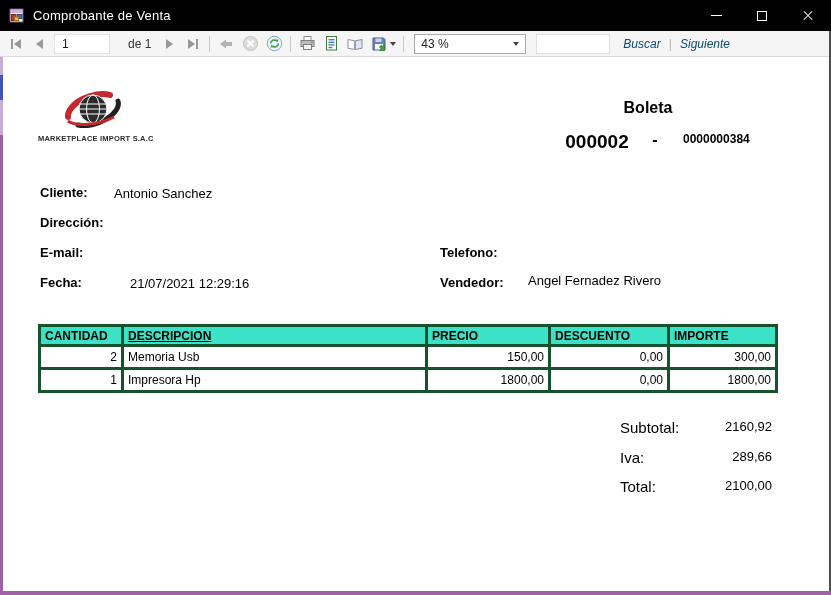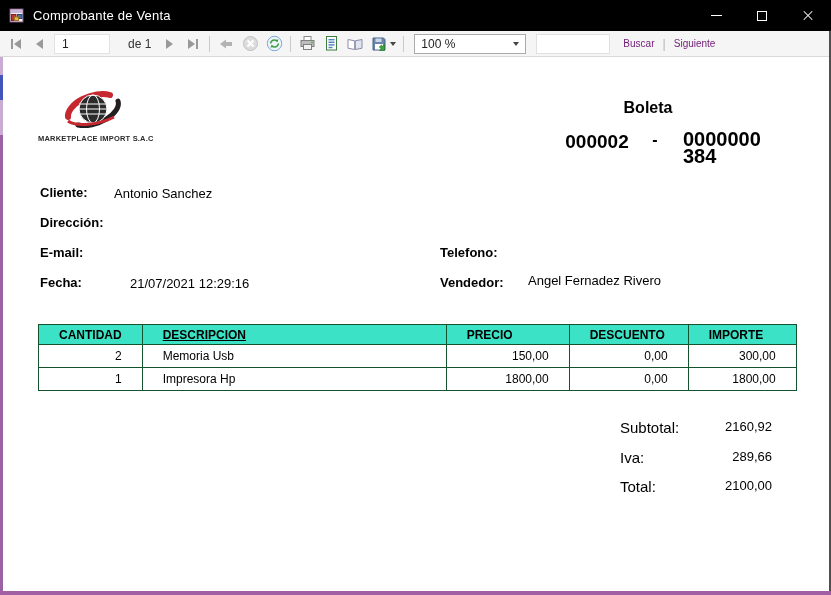--- a/index.html
+++ b/index.html
@@ -27,46 +27,46 @@
   .page-input { width:56px; height:20px; border:1px solid #e2e2e2; background:#fff; font-size:12px;
                 padding-left:7px; margin-left:2px; font-family:inherit; color:#222; }
   .of-label { margin-left:18px; margin-right:6px; white-space:pre; }
   .zoom-combo { width:112px; height:20px; background:#fff; border:1px solid #ababab; margin-left:6px;
                 display:flex; align-items:center; padding:0 6px; color:#222; }
   .zoom-combo .caret { margin-left:auto; }
   .caret { width:0; height:0; border-left:3.5px solid transparent; border-right:3.5px solid transparent;
            border-top:4px solid #444; }
   .search-input { width:74px; height:20px; border:1px solid #e0e0e0; background:#fff; margin-left:10px;
                   font-size:12px; padding:0 4px; font-family:inherit; }
-  .findlbl { color:#701a75; font-size:10px; margin-left:13px; }
+  .findlbl { color:#0c4a6e; font-size:12px; margin-left:13px;font-style:italic; }
   .finddiv { color:#b5b5b5; margin:0 8px; font-size:12.5px; }
 
   
   .edge-left { position:absolute; left:0; top:57px; width:3px; height:534px; }
   .edge-left .seg1 { height:18px; background:#C9ABD4; }
   .edge-left .seg2 { height:25px; background:#4254B8; }
   .edge-left .seg3 { height:35px; background:#C9ABD4; }
   .edge-left .seg4 { height:456px; background:#9A62A4; }
   .edge-right { position:absolute; right:0; top:31px; width:2px; height:560px; background:#4f4f4f; }
   .edge-bottom { position:absolute; left:0; bottom:0; width:831px; height:4px; background:#A35FA3; }
 
   
   .report { position:absolute; left:0; top:57px; width:829px; height:534px; background:#fff; color:#000; }
   .abs { position:absolute; }
   .logo { left:38px; top:30px; width:110px; height:60px; }
   .doc-type { left:600px; top:42px; width:96px; text-align:center; font-weight:bold; font-size:16px; }
   .serie { left:560px; top:74px; width:74px; text-align:center; font-weight:bold; font-size:19px; }
   .numsep { left:648px; top:74px; width:14px; text-align:center; font-weight:bold; font-size:16px; }
-  .number { left:683px; top:74px; width:84px; font-weight:bold; font-size:20px; line-height:17px;
+  .number { left:683px; top:74px; width:84px; font-weight:bold; font-size:12px; line-height:17px;
             word-break:break-all; }
   .flabel { font-weight:bold; font-size:13px; }
   .fvalue { font-size:13px; }
 
   .items { left:38px; top:267px; border-collapse:collapse; font-size:12px; }
-  .items th, .items td { border:1px solid #14532d; height:23px; padding:0 20px; }
+  .items th, .items td { border:3px solid #14532d; height:23px; padding:0 4px; }
   .items th { background:#3CE2C6; height:20px; text-align:left; font-size:12px; }
   .items td.num { text-align:right; }
   .c0 { width:83px; } .c1 { width:304px;text-decoration:underline; } .c2 { width:123px; } .c3 { width:119px; } .c4 { width:108px; }
 
   .totlabel { left:620px; width:80px; font-size:15px; }
   .totvalue { left:684px; width:88px; text-align:right; font-size:13px; }
 
   .logo-caption { position:absolute; left:0; top:47px; width:110px; text-align:left; font-size:7.5px;
                   letter-spacing:.2px; color:#2b2b2b; font-weight:bold; white-space:nowrap; }
 </style>
@@ -177,21 +177,21 @@
       <svg width="16" height="16">
         <path d="M2 2 L12.5 2 L14 3.5 L14 14 L2 14 Z" fill="#6b84ad" stroke="#47618a"></path>
         <rect x="4.5" y="2.5" width="6" height="3.5" fill="#cdd7e5"></rect>
         <rect x="4" y="8" width="8" height="5.5" fill="#fff"></rect>
         <path d="M13.5 8.5 L13.5 14.5 L8.5 14.5 L10 12.8 L8.3 11.1 L10.4 9 L12 10.6 Z" fill="#3da43d" stroke="#1f7a1f" stroke-width="0.6"></path>
       </svg>
       <span class="caret" style="margin-left:3px"></span>
     </div>
     <div class="tsep"></div>
     <div class="zoom-combo">
-      <span>100 %</span>
+      <span>43 %</span>
       <span class="caret"></span>
     </div>
     <input class="search-input" value="" style="">
     <span class="findlbl">Buscar</span>
     <span class="finddiv">|</span>
     <span class="findlbl" style="margin-left:0">Siguiente</span>
   </div>
 
   <div class="report">
 

